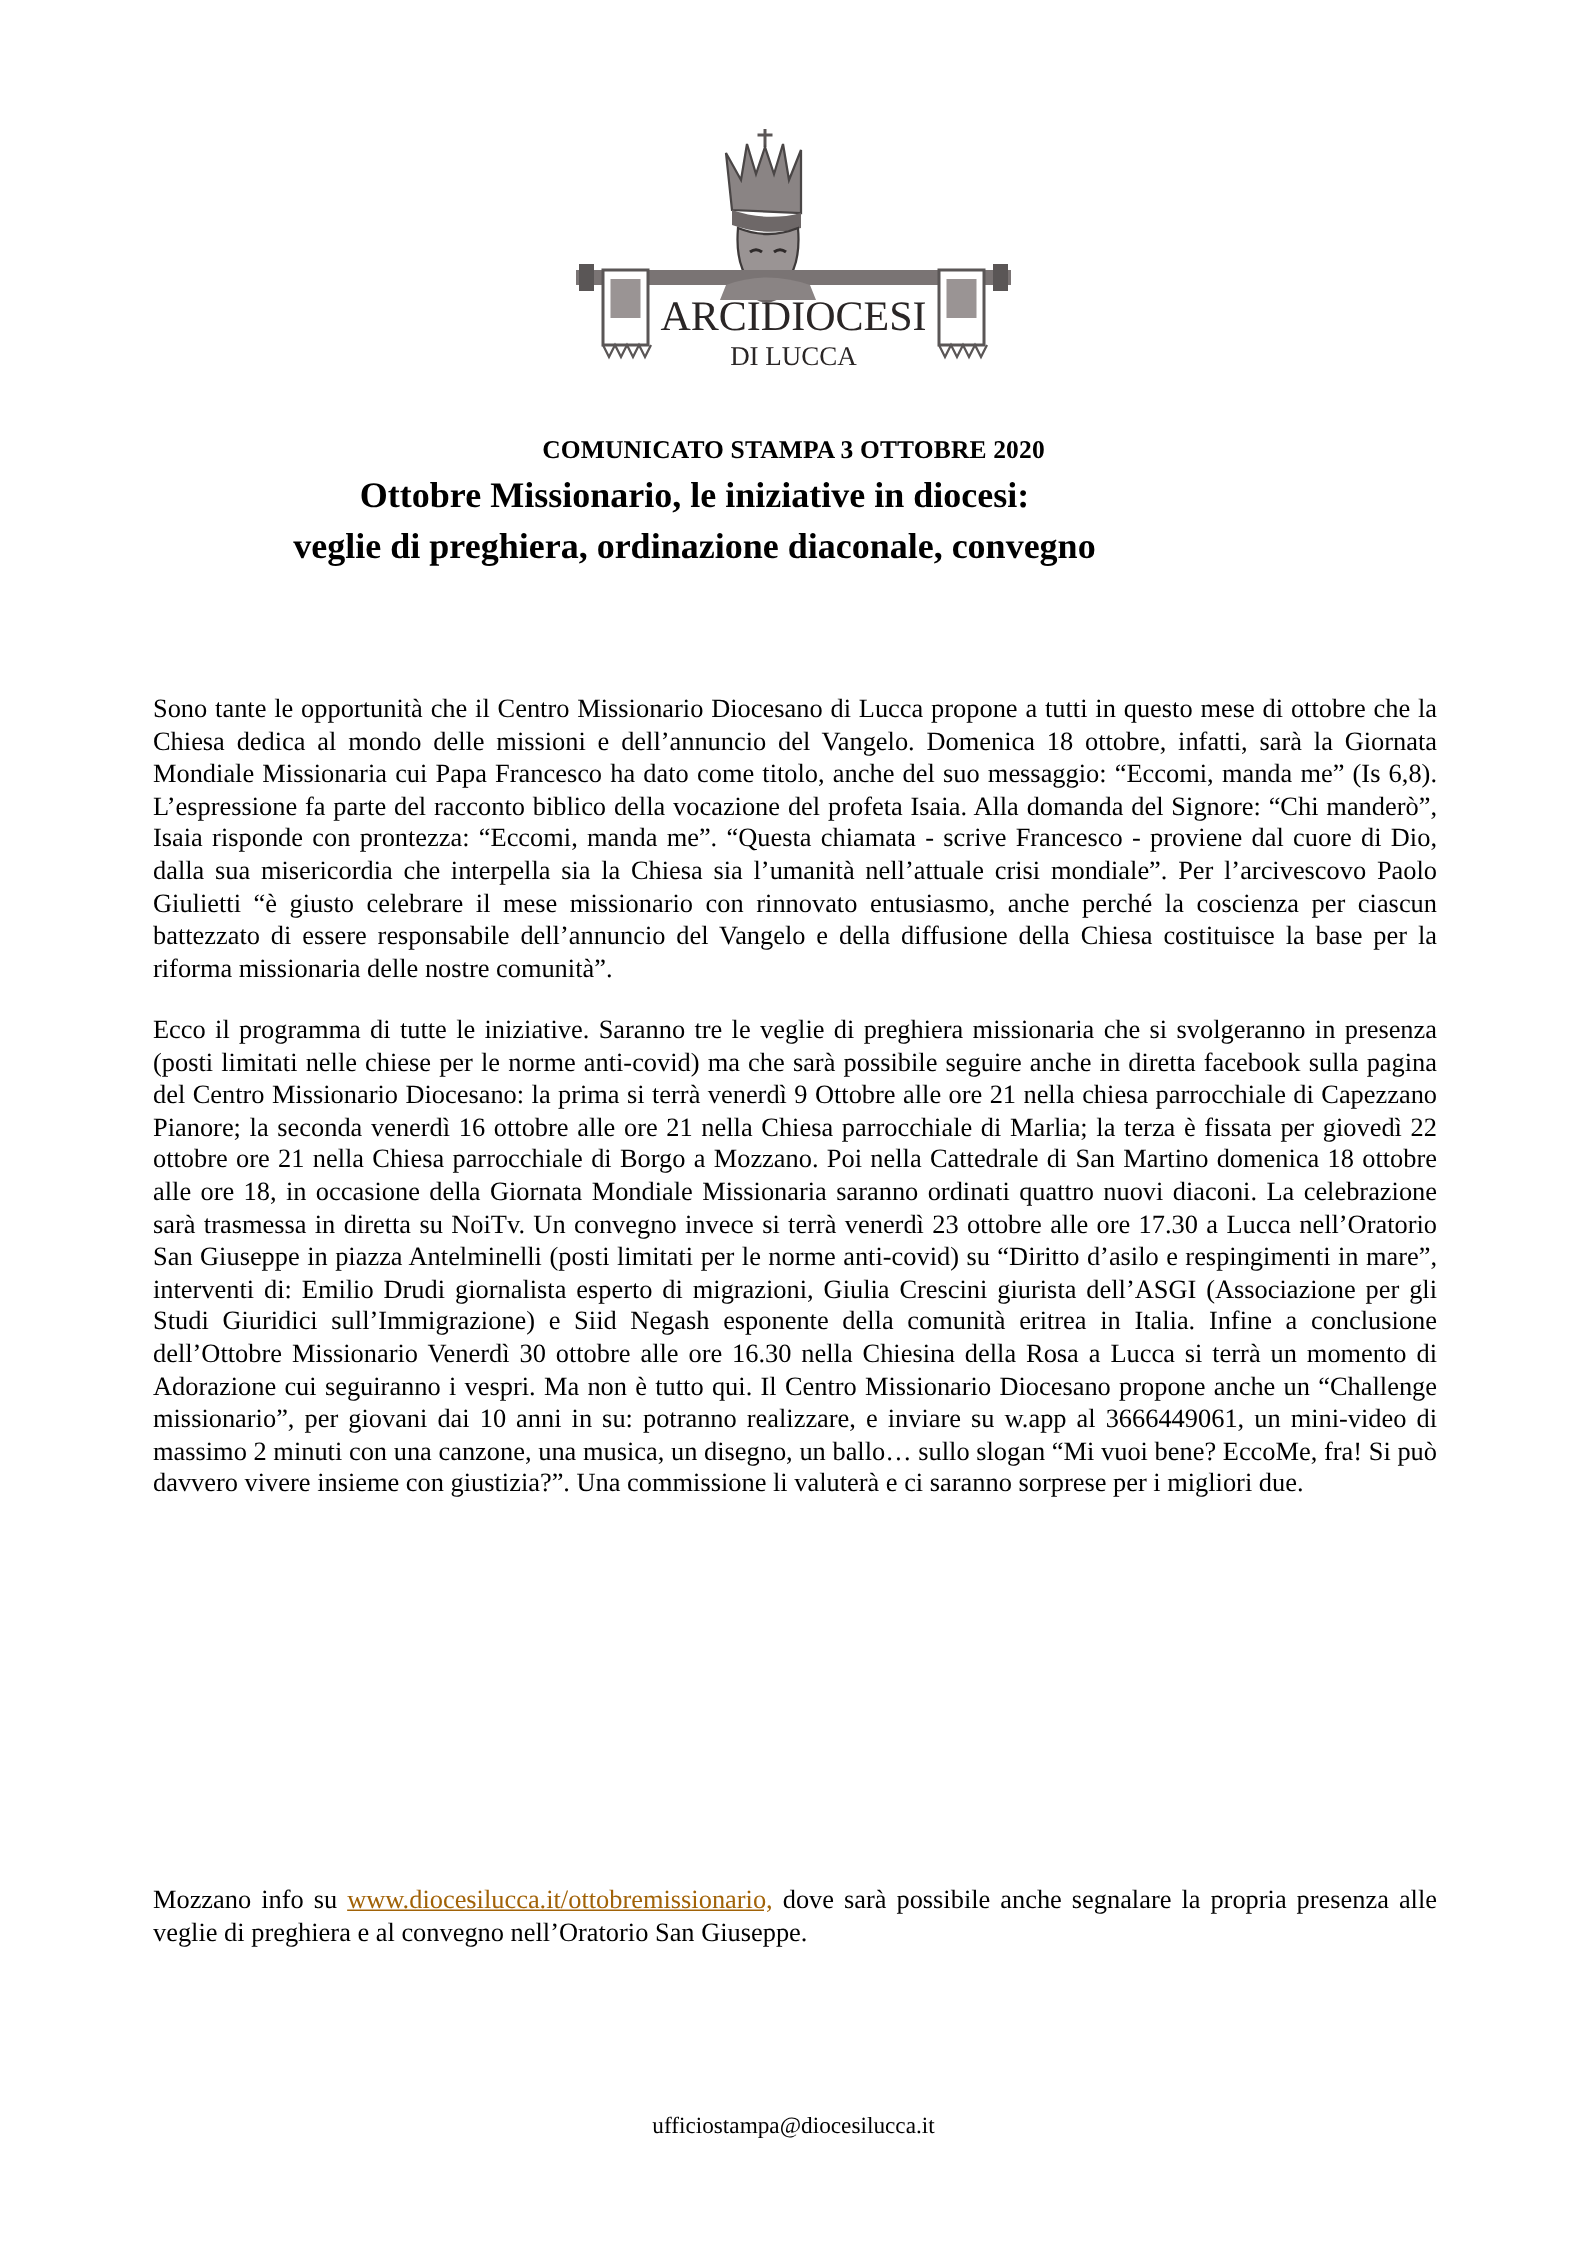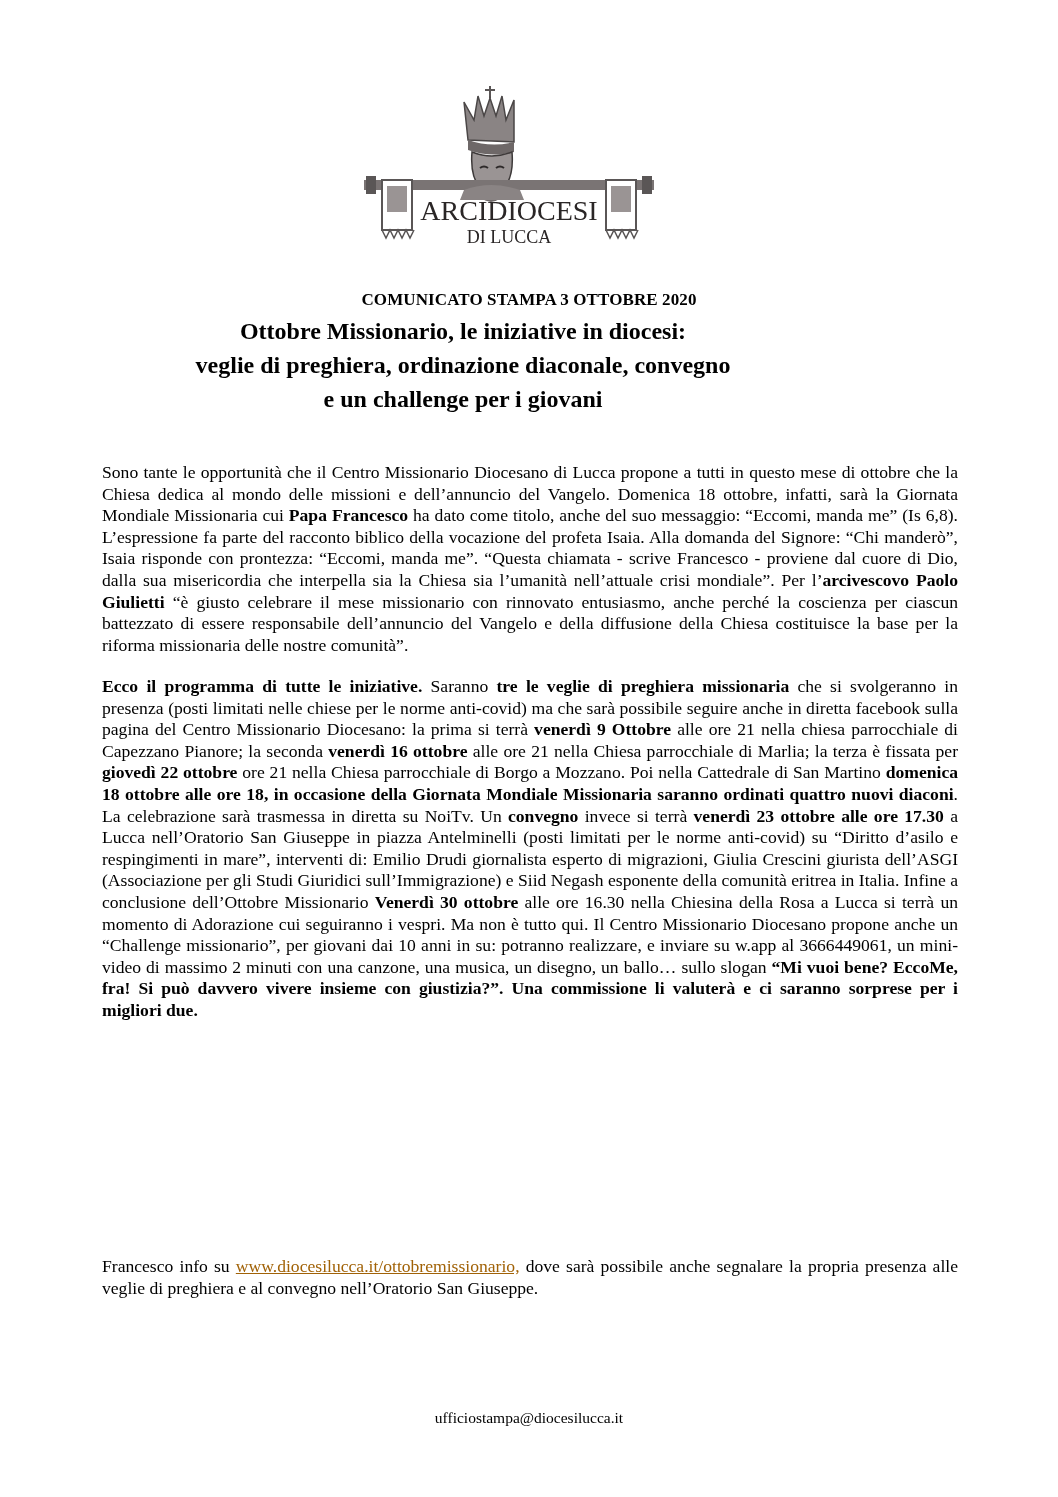--- a/index.html
+++ b/index.html
@@ -1,27 +1,27 @@
 <!DOCTYPE html>
 <html><head>
 <meta charset="utf-8">
 <style>
   html, body { margin: 0; padding: 0; background: #ffffff; }
   body { width: 1058px; height: 1497px; position: relative; overflow: hidden; font-family: "Liberation Serif", "DejaVu Serif", serif; color: #000; }
-  .logo { position: absolute; left: 364px; top: 68px; width: 290px; height: 180px; }
+  .logo { position: absolute; left: 384px; top: 68px; width: 290px; height: 180px; }
   .logo svg { width: 100%; height: 100%; display: block; }
   .press-line { position: absolute; left: 0; width: 1058px; top: 270px; text-align: center; font-weight: bold; font-size: 17px; letter-spacing: 0.1px; margin-top: 20px; }
   .title { position: absolute; left: 0; width: 926px; top: 314px; text-align: center; font-weight: bold; font-size: 24px; line-height: 34px; }
   .title div { display: block; }
   .body { position: absolute; left: 102px; width: 856px; font-size: 17.6px; line-height: 21.6px; text-align: justify; }
   .p1 { top: 462px; }
   .p2 { top: 676px; }
   .p3 { top: 1256px; }
   .body p { margin: 0; }
-  b { font-weight: bold; }
+  b { font-weight: normal; }
   a.link { color: #a16207; text-decoration: underline; }
   .footer { position: absolute; left: 0; width: 1058px; top: 1409px; text-align: center; font-size: 15.5px; }
 </style>
 </head>
 <body>
 
 <div class="logo">
   <svg viewBox="0 0 290 180">
 
     <line x1="126" y1="18" x2="126" y2="30" stroke="#5a5656" stroke-width="2"></line>
@@ -50,28 +50,27 @@
     <text x="145" y="152" text-anchor="middle" font-family="Liberation Serif, serif" font-size="28" fill="#2a2626">ARCIDIOCESI</text>
     <text x="145" y="175" text-anchor="middle" font-family="Liberation Serif, serif" font-size="18" fill="#2a2626">DI LUCCA</text>
   </svg>
 </div>
 
 <div class="press-line">COMUNICATO STAMPA 3 OTTOBRE 2020</div>
 
 <div class="title">
   <div>Ottobre Missionario, le iniziative in diocesi:</div>
   <div>veglie di preghiera, ordinazione diaconale, convegno</div>
-  <div>e un challenge per i giovani</div>
 </div>
 
 <div class="body p1">
   <p><span>Sono tante le opportunità che il Centro Missionario Diocesano di Lucca propone a tutti in questo mese di ottobre che la Chiesa dedica al mondo delle missioni e dell’annuncio del Vangelo. Domenica 18 ottobre, infatti, sarà la Giornata Mondiale Missionaria cui </span><b>Papa Francesco</b><span> ha dato come titolo, anche del suo messaggio: “Eccomi, manda me” (Is 6,8). L’espressione fa parte del racconto biblico della vocazione del profeta Isaia. Alla domanda del Signore: “Chi manderò”, Isaia risponde con prontezza: “Eccomi, manda me”.  “Questa chiamata - scrive Francesco - proviene dal cuore di Dio, dalla sua misericordia che interpella sia la Chiesa sia l’umanità nell’attuale crisi mondiale”. Per l’</span><b>arcivescovo Paolo Giulietti</b><span> “è giusto celebrare il mese missionario con rinnovato entusiasmo, anche perché la coscienza per ciascun battezzato di essere responsabile dell’annuncio del Vangelo e della diffusione della Chiesa costituisce la base per la riforma missionaria delle nostre comunità”.</span></p>
 </div>
 
 <div class="body p2">
   <p><b>Ecco il programma di tutte le iniziative.</b><span> Saranno </span><b>tre le veglie di preghiera missionaria</b><span> che si svolgeranno in presenza (posti limitati nelle chiese per le norme anti-covid) ma che sarà possibile seguire anche in diretta facebook sulla pagina del Centro Missionario Diocesano: la prima si terrà </span><b>venerdì 9 Ottobre</b><span> alle ore 21 nella chiesa parrocchiale di Capezzano Pianore; la seconda </span><b>venerdì 16 ottobre</b><span> alle ore 21 nella Chiesa parrocchiale di Marlia; la terza è fissata per </span><b>giovedì 22 ottobre</b><span> ore 21 nella Chiesa parrocchiale di Borgo a Mozzano. Poi nella Cattedrale di San Martino </span><b>domenica 18 ottobre alle ore 18, in occasione della Giornata Mondiale Missionaria saranno ordinati quattro nuovi diaconi</b><span>. La celebrazione sarà trasmessa in diretta su NoiTv. Un </span><b>convegno</b><span> invece si terrà </span><b>venerdì 23 ottobre alle ore 17.30</b><span> a Lucca nell’Oratorio San Giuseppe in piazza Antelminelli (posti limitati per le norme anti-covid) su “Diritto d’asilo e respingimenti in mare”, interventi di: Emilio Drudi giornalista esperto di migrazioni, Giulia Crescini giurista dell’ASGI (Associazione per gli Studi Giuridici sull’Immigrazione) e Siid Negash esponente della comunità eritrea in Italia. Infine a conclusione dell’Ottobre Missionario </span><b>Venerdì 30 ottobre</b><span> alle ore 16.30 nella Chiesina della Rosa a Lucca si terrà un momento di Adorazione cui seguiranno i vespri. Ma non è tutto qui. Il Centro Missionario Diocesano propone anche un “Challenge missionario”, per giovani dai 10 anni in su: potranno realizzare, e inviare su w.app al 3666449061, un mini-video di massimo 2 minuti con una canzone, una musica, un disegno, un ballo… sullo slogan </span><b>“Mi vuoi bene? EccoMe, fra! Si può davvero vivere insieme con giustizia?”. Una commissione li valuterà e ci saranno sorprese per i migliori due.</b></p>
 </div>
 
 <div class="body p3">
-  <p><span>Francesco info su </span><a class="link">www.diocesilucca.it/ottobremissionario,</a><span> dove sarà possibile anche segnalare la propria presenza alle veglie di preghiera e al convegno nell’Oratorio San Giuseppe.</span></p>
+  <p><span>Mozzano info su </span><a class="link">www.diocesilucca.it/ottobremissionario,</a><span> dove sarà possibile anche segnalare la propria presenza alle veglie di preghiera e al convegno nell’Oratorio San Giuseppe.</span></p>
 </div>
 
 <div class="footer">ufficiostampa@diocesilucca.it</div>
 
 </body></html>

